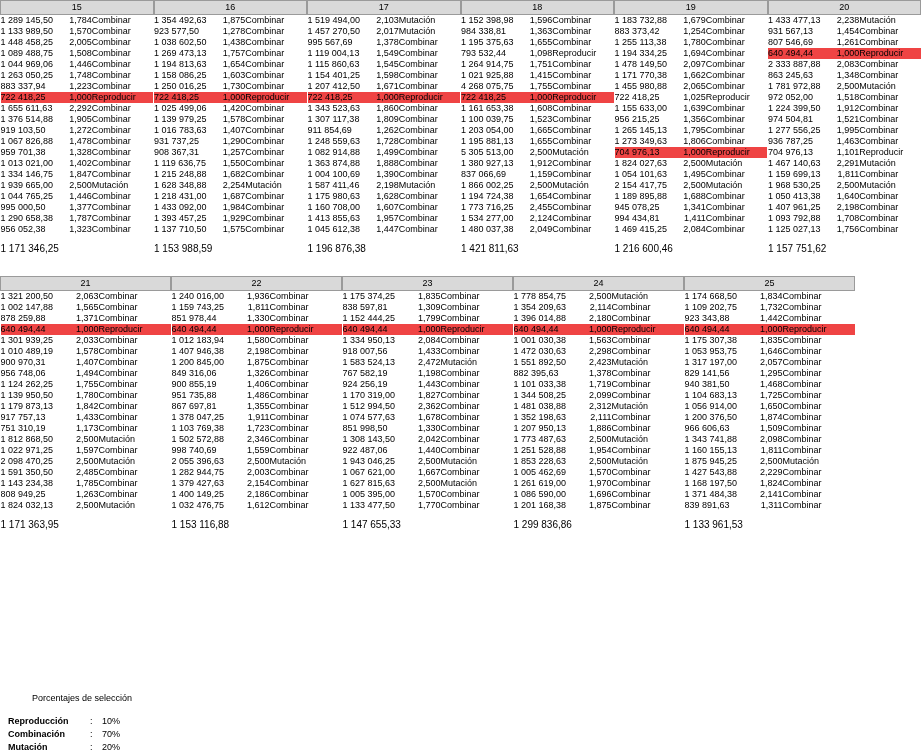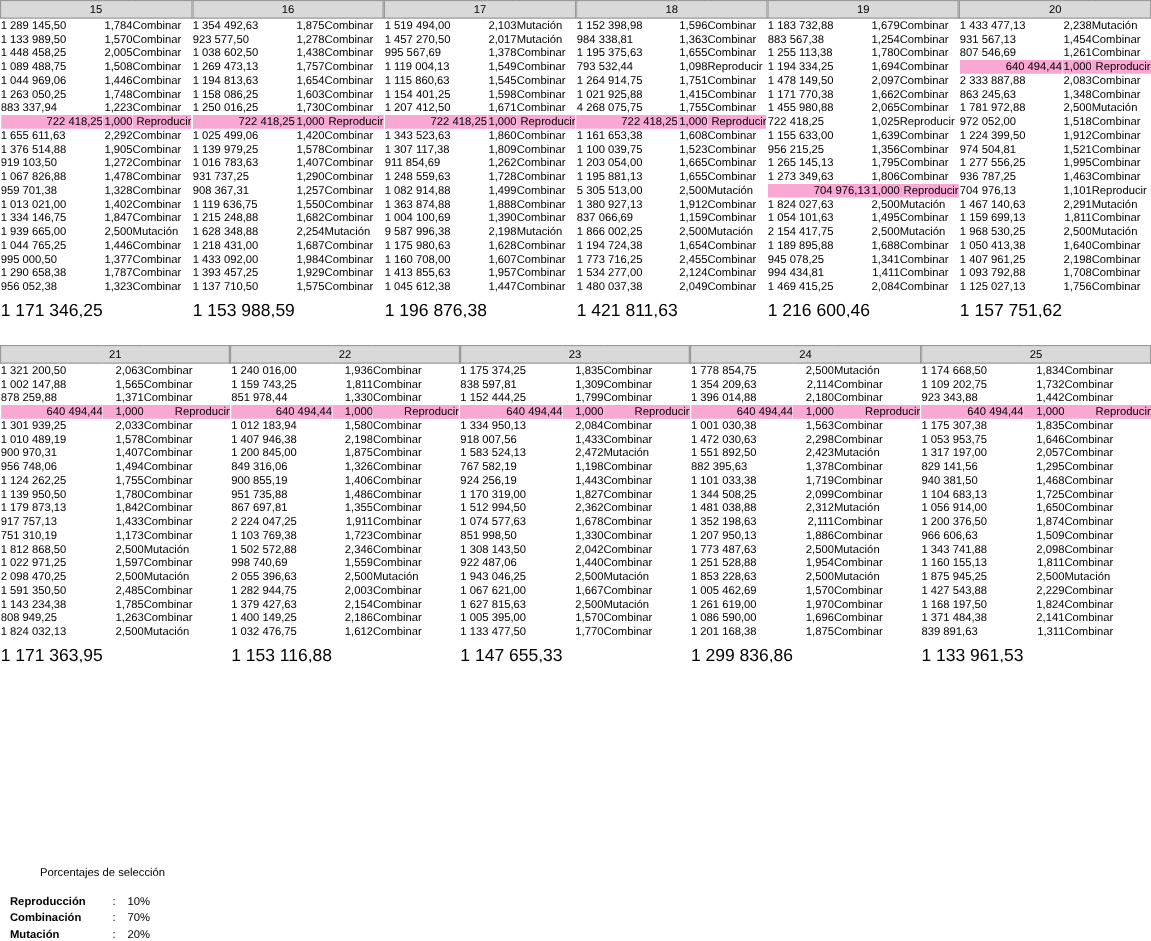--- a/index.html
+++ b/index.html
@@ -40,24 +40,23 @@
   .gen-head {
     background: #d9d9d9;
     text-align: center;
     font-size: 9px;
     height: 13px;
     line-height: 13px;
     border: 1px solid #9a9a9a;
   }
   .grp { border-right: 0px solid transparent; padding-left: 33px; }
   .totals td { padding-top: 4px; }
-  .totals .c-val { font-size: 14px; }
+  .totals .c-val { font-size: 10px; }
   .hl {
-    background: #f9a8d4;
-    text-align: right;
+    background: #ef4444;
   }
   .block-wrap {
     display: flex;
     flex-direction: row;
     align-items: flex-start;
   }
   .footer {
     position: absolute;
     left: 8px;
     top: 692px;
@@ -387,21 +386,21 @@
               <td class="c-val">1 363 874,88</td>
               <td class="c-fit">1,888</td>
               <td class="c-op">Combinar</td>
             </tr>
             <tr>
               <td class="c-val">1 004 100,69</td>
               <td class="c-fit">1,390</td>
               <td class="c-op">Combinar</td>
             </tr>
             <tr>
-              <td class="c-val">9 587 996,38</td>
+              <td class="c-val">1 587 411,46</td>
               <td class="c-fit">2,198</td>
               <td class="c-op">Mutación</td>
             </tr>
             <tr>
               <td class="c-val">1 175 980,63</td>
               <td class="c-fit">1,628</td>
               <td class="c-op">Combinar</td>
             </tr>
             <tr>
               <td class="c-val">1 160 708,00</td>
@@ -551,21 +550,21 @@
               <th colspan="3" class="gen-head">19</th>
             </tr>
           </thead>
           <tbody>
             <tr>
               <td class="c-val">1 183 732,88</td>
               <td class="c-fit">1,679</td>
               <td class="c-op">Combinar</td>
             </tr>
             <tr>
-              <td class="c-val">883 567,38</td>
+              <td class="c-val">883 373,42</td>
               <td class="c-fit">1,254</td>
               <td class="c-op">Combinar</td>
             </tr>
             <tr>
               <td class="c-val">1 255 113,38</td>
               <td class="c-fit">1,780</td>
               <td class="c-op">Combinar</td>
             </tr>
             <tr>
               <td class="c-val">1 194 334,25</td>
@@ -955,21 +954,21 @@
               <td class="c-val">951 735,88</td>
               <td class="c-fit">1,486</td>
               <td class="c-op">Combinar</td>
             </tr>
             <tr>
               <td class="c-val">867 697,81</td>
               <td class="c-fit">1,355</td>
               <td class="c-op">Combinar</td>
             </tr>
             <tr>
-              <td class="c-val">2 224 047,25</td>
+              <td class="c-val">1 378 047,25</td>
               <td class="c-fit">1,911</td>
               <td class="c-op">Combinar</td>
             </tr>
             <tr>
               <td class="c-val">1 103 769,38</td>
               <td class="c-fit">1,723</td>
               <td class="c-op">Combinar</td>
             </tr>
             <tr>
               <td class="c-val">1 502 572,88</td>

